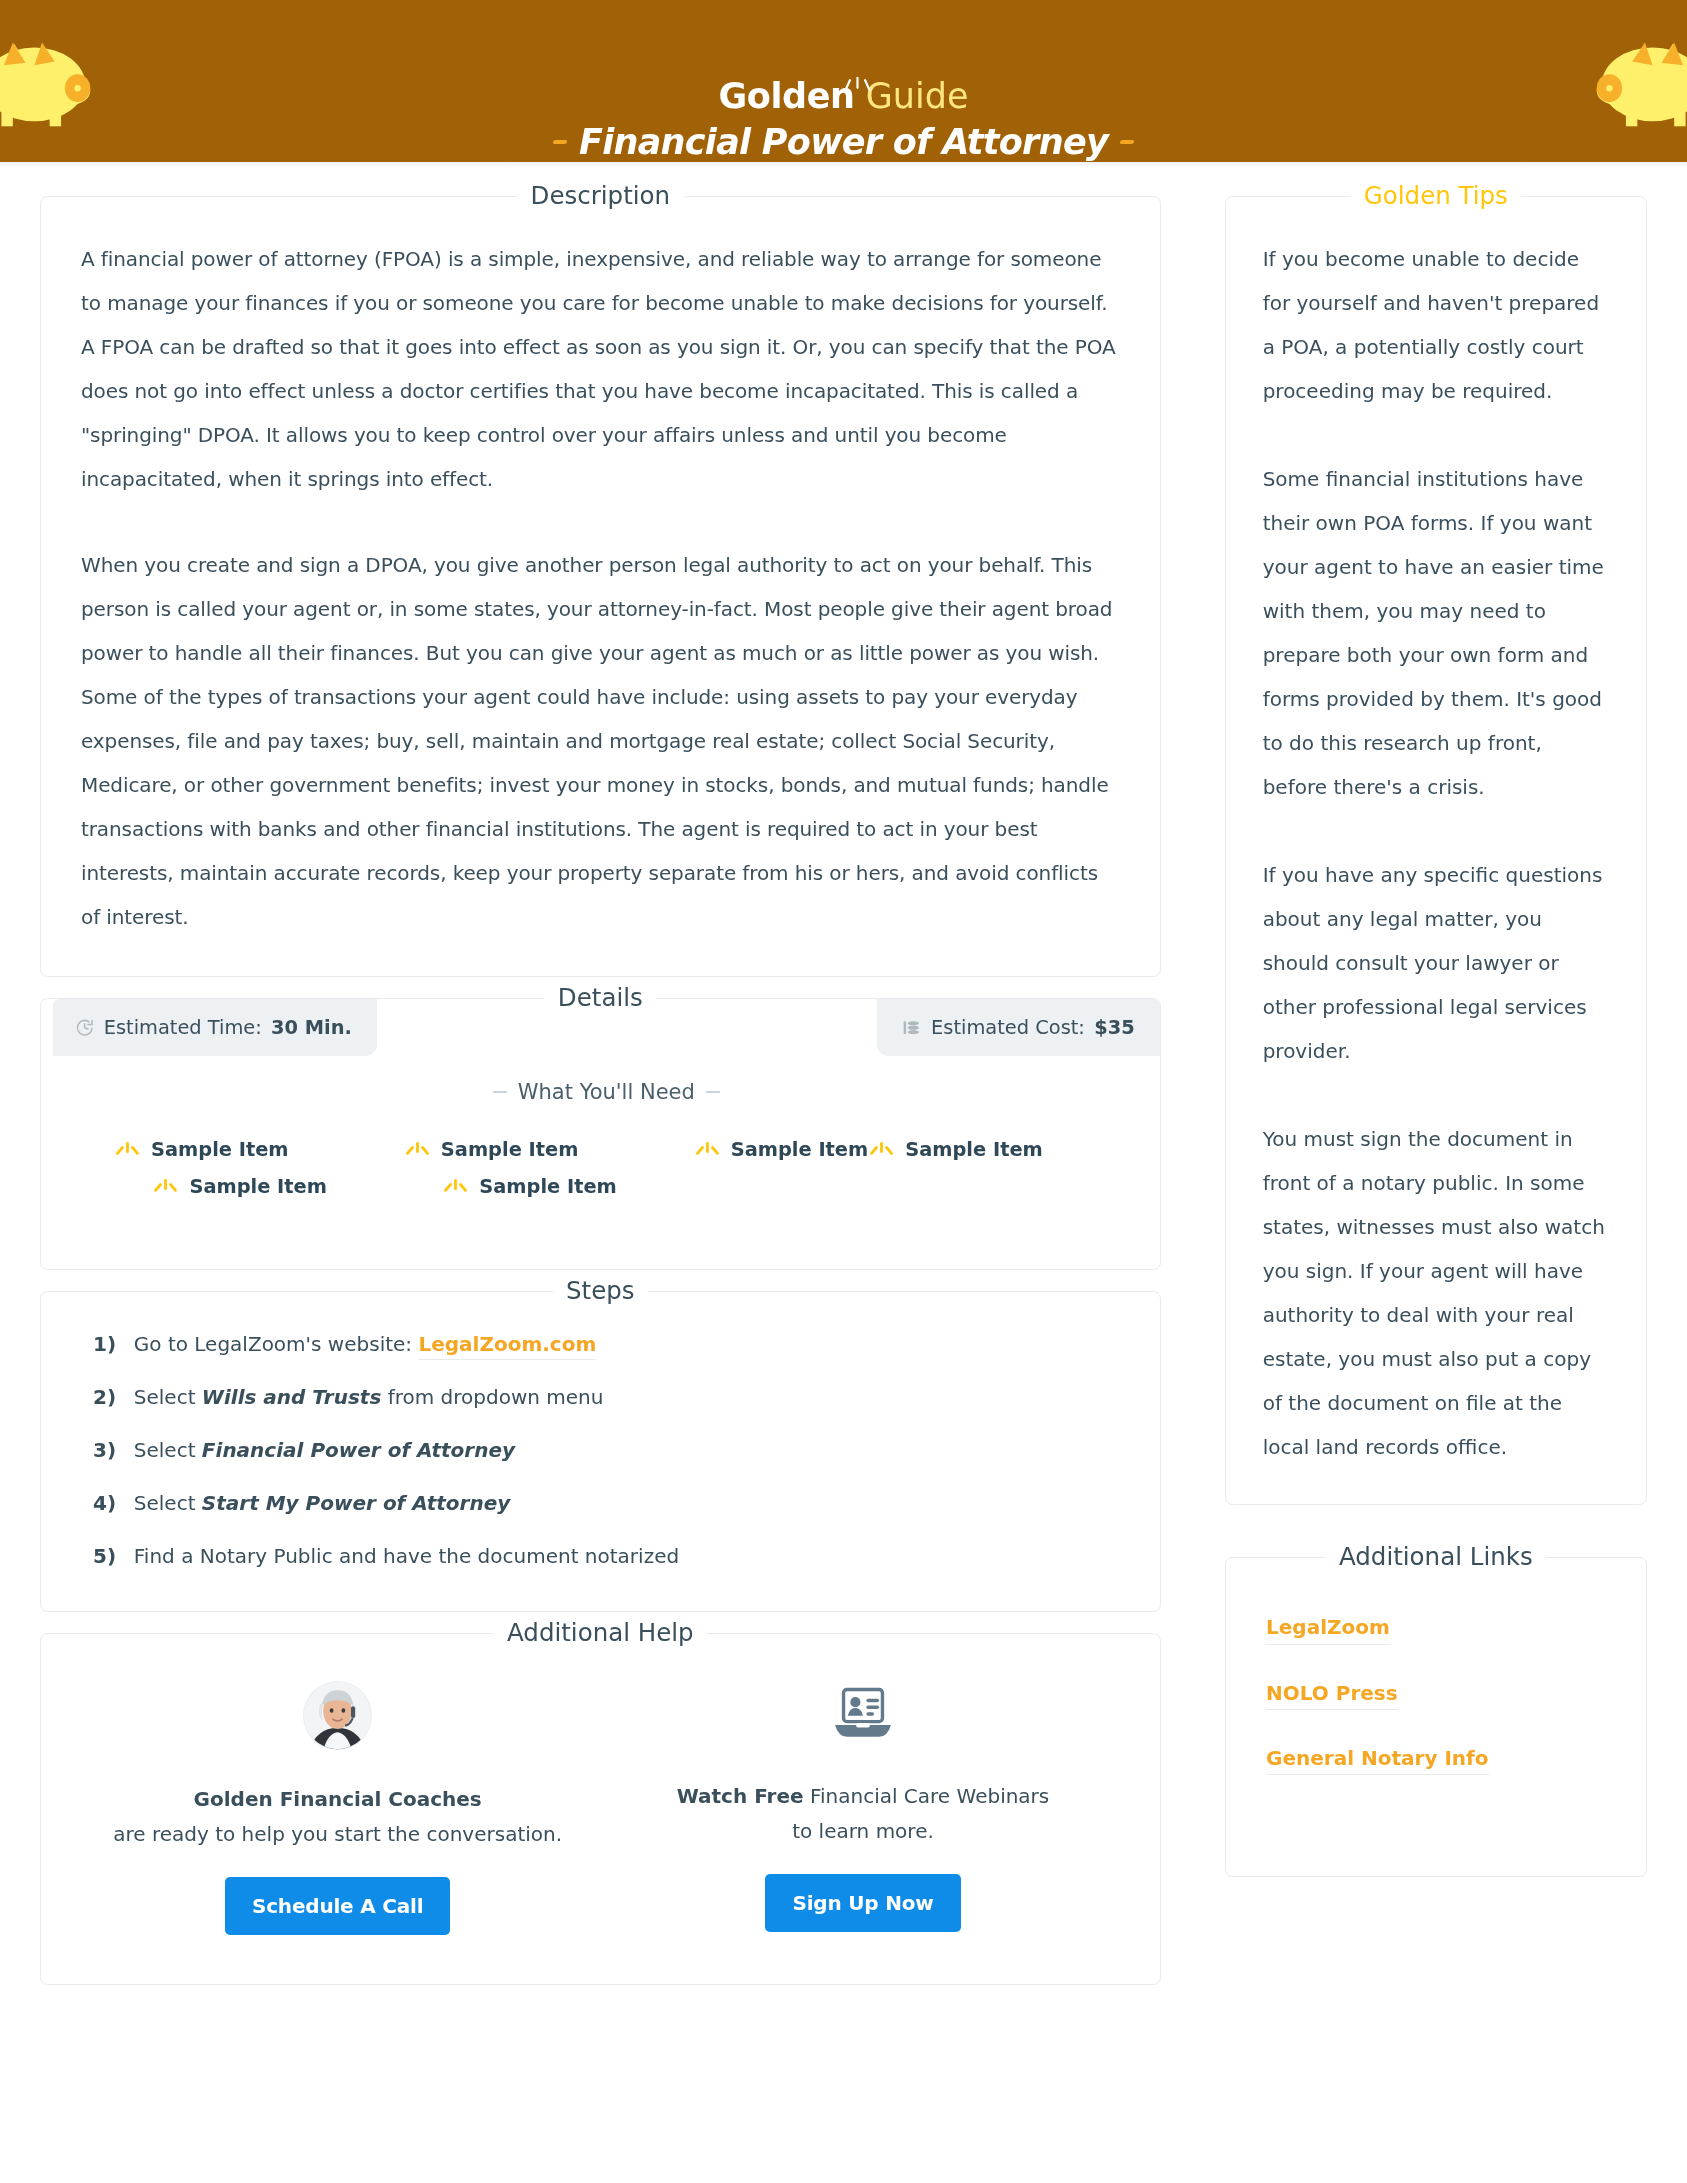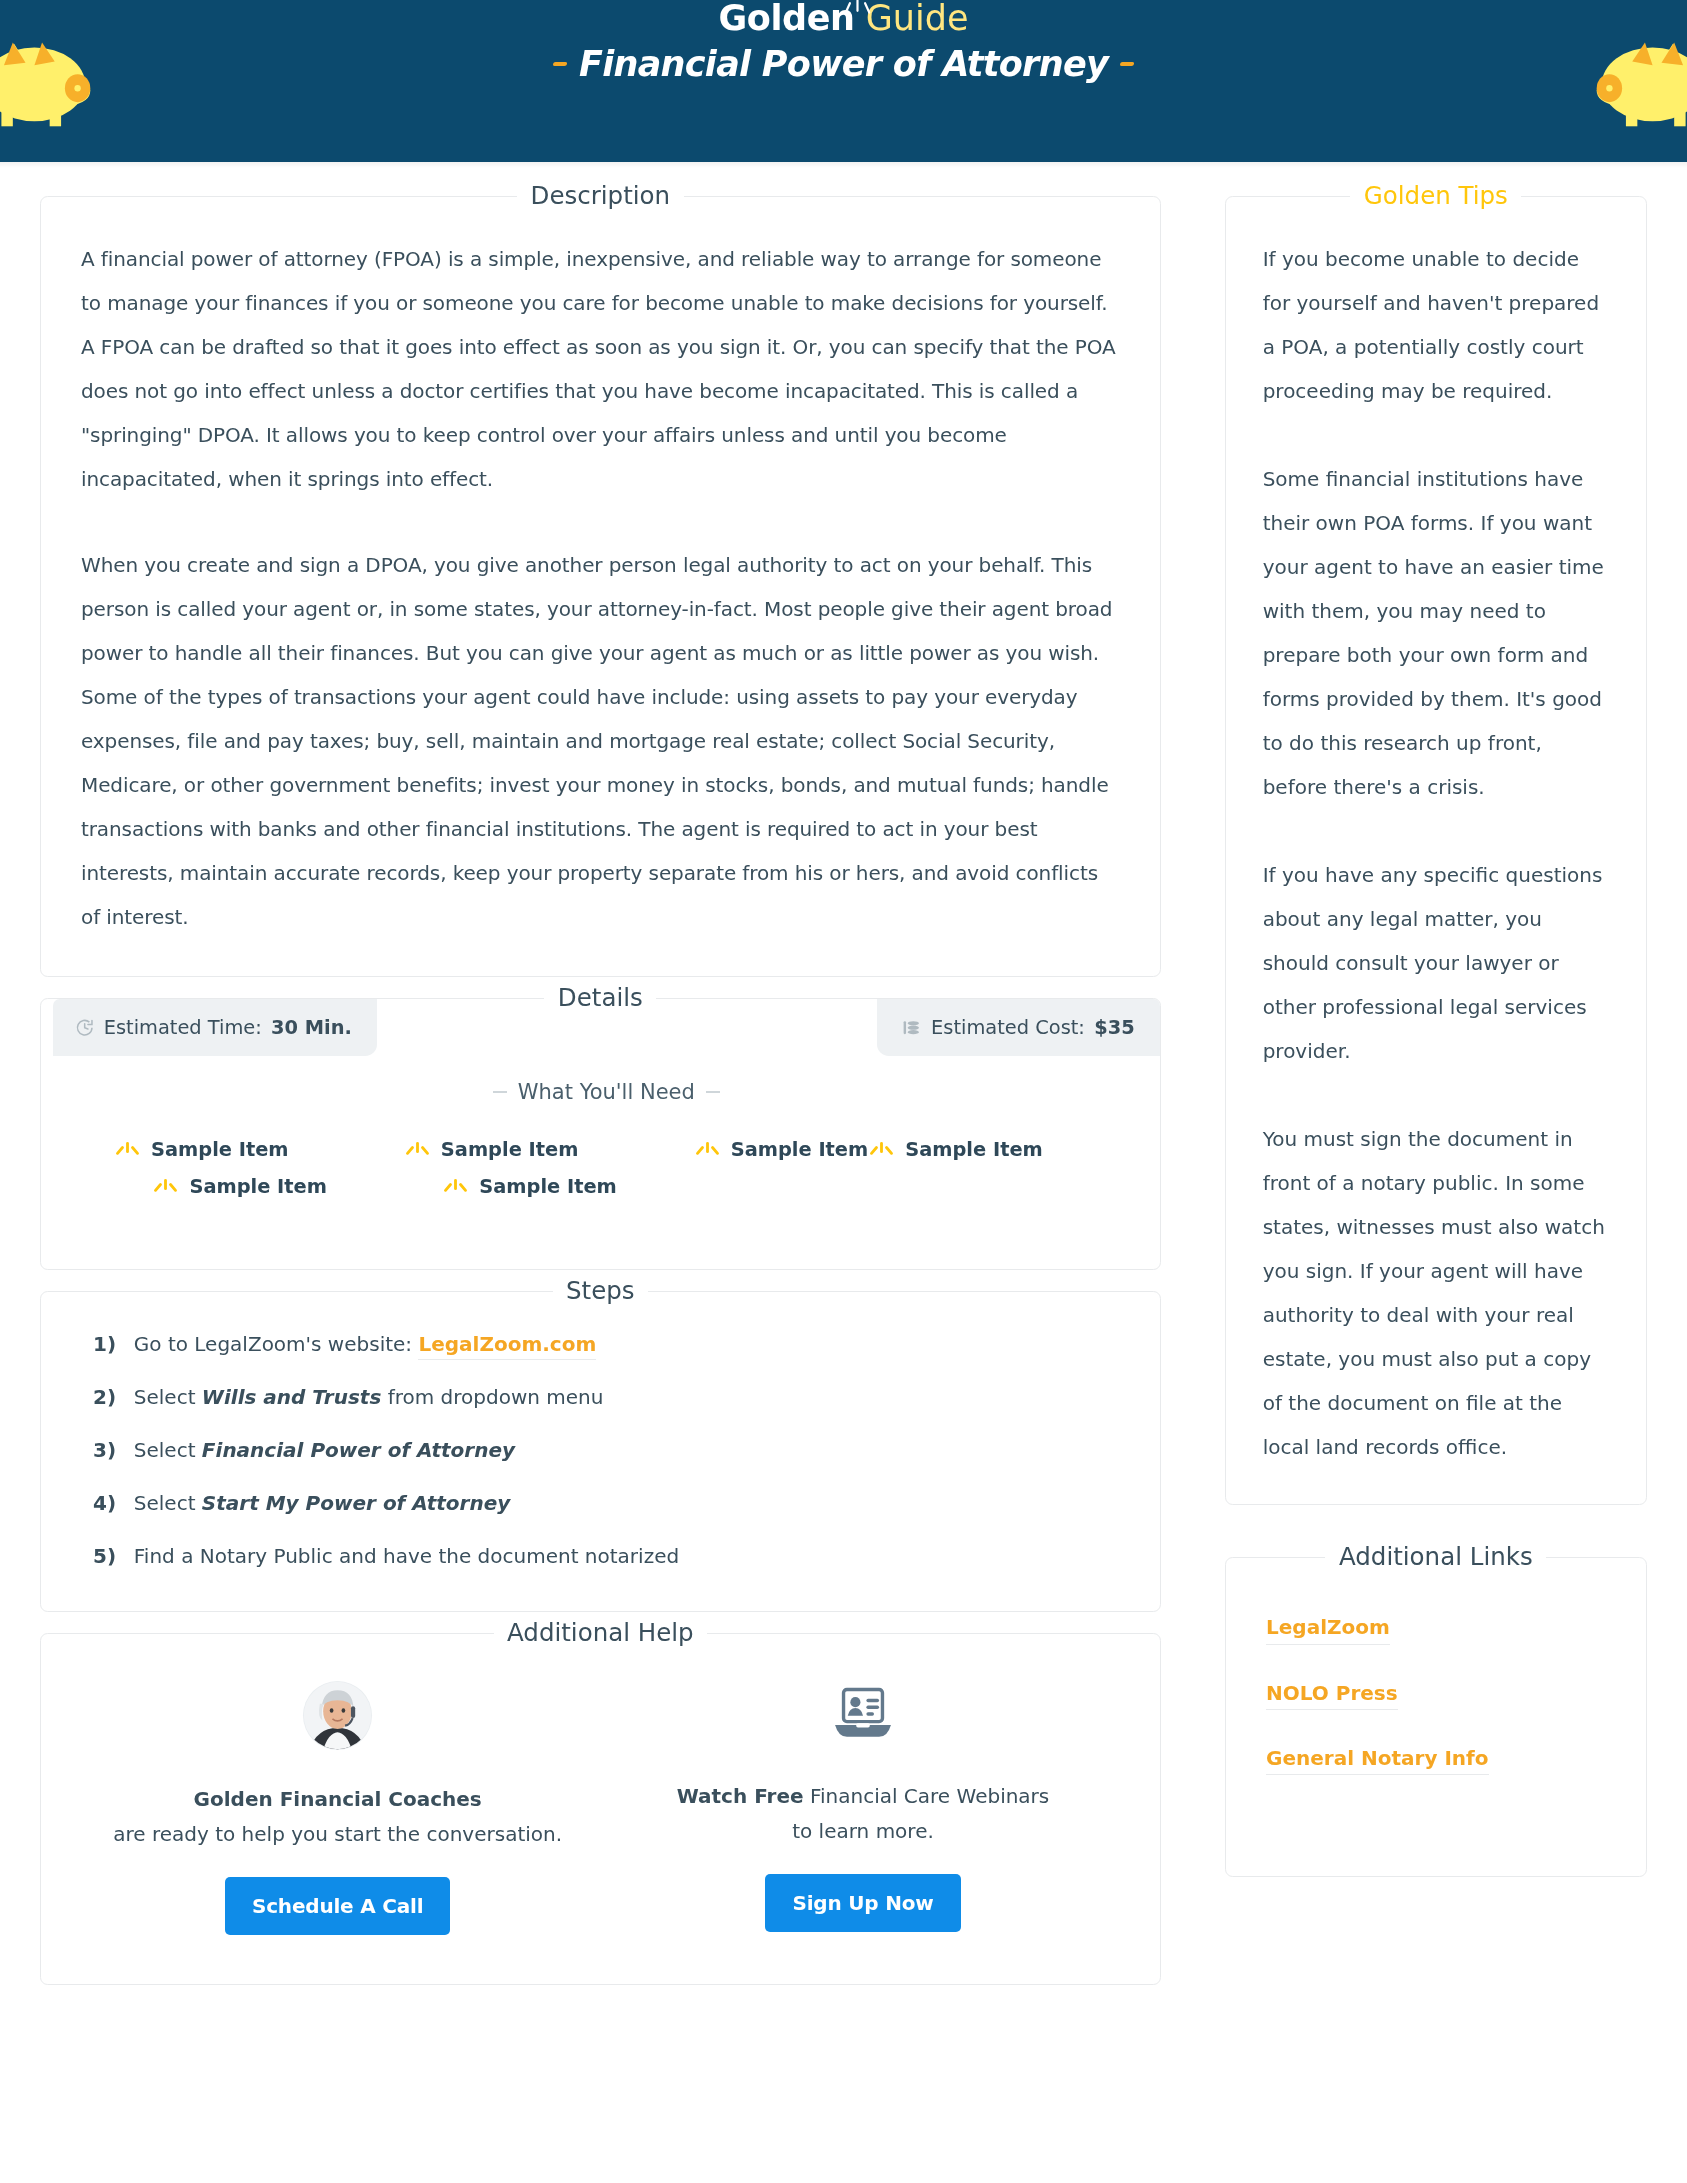--- a/index.html
+++ b/index.html
@@ -10,26 +10,26 @@
     background: #ffffff;
     font-family: "Liberation Sans", sans-serif;
     overflow: hidden;
   }
 
   
   .header {
     position: relative;
     width: 1687px;
     height: 162px;
-    background: #0c4a6e;
+    background: #a16207;
     overflow: hidden;
     display: flex;
     flex-direction: column;
     align-items: center;
-    justify-content: flex-start;
+    justify-content: flex-end;
   }
   .piggy {
     position: absolute;
     top: 11.8px;
     width: 127px;
     height: 127px;
     opacity: 1;
   }
   .piggy.left  { left: -23.6px; }
   .piggy.right { right: -23.6px; transform: scaleX(-1); }

